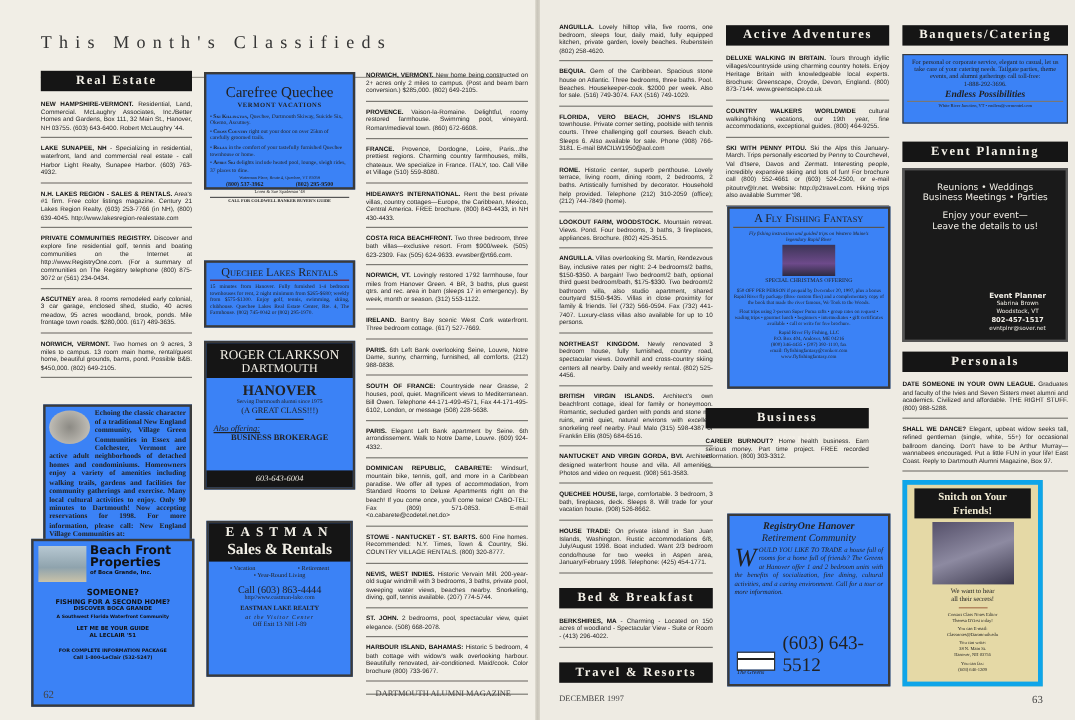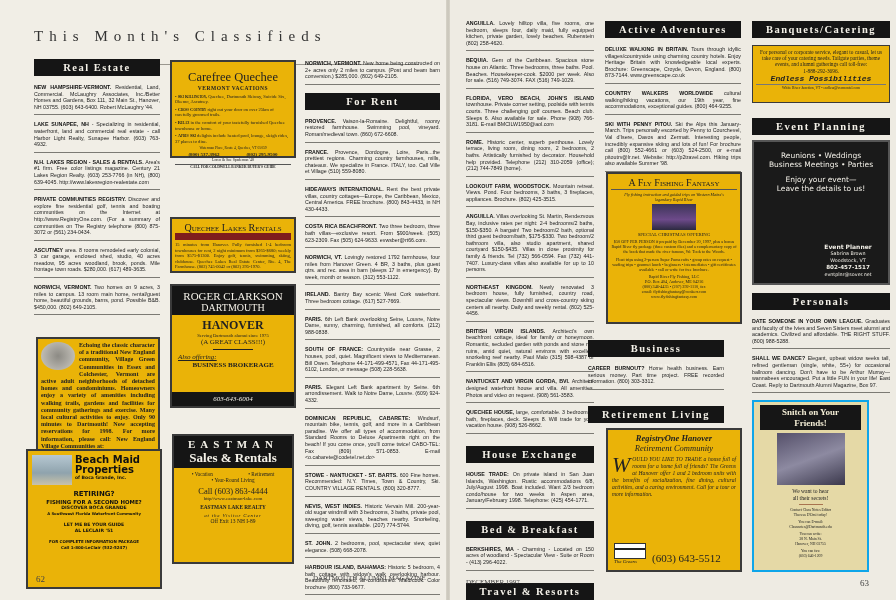--- a/index.html
+++ b/index.html
@@ -7,21 +7,21 @@
 body{position:relative;font-family:"Liberation Sans",sans-serif;color:#222}
 .page{position:absolute;top:0;height:600px;background:#f1eee6}
 #left{left:0;width:448px}
 #right{left:448px;width:448px;background:#eeebe3}
 .spine{position:absolute;left:446px;top:0;width:4px;height:600px;background:linear-gradient(90deg,#d8d4c9,#c9c5ba,#d8d4c9)}
 .title{position:absolute;left:34px;top:28px;width:385px;font-family:"Liberation Serif",serif;font-size:15px;letter-spacing:6px;color:#333;border-bottom:1px solid #9a978f;padding-bottom:19px}
 .col{position:absolute;font-size:5.3px;line-height:6.6px}
 .hdr{background:#151515;color:#f4f1e8;font-family:"Liberation Serif",serif;font-weight:bold;text-align:center;font-size:10.5px;letter-spacing:1.5px;height:17px;line-height:17px;margin:4px 0 5px}
 .ad-item{padding:3px 0 4px;border-bottom:1px solid #7c7a74;margin-bottom:3px;text-align:justify}
 .ad-item b{font-weight:bold;color:#111}
-.box{position:absolute;border:2px solid #3a3a3a;background:#eab308;font-family:"Liberation Serif",serif;color:#222}
+.box{position:absolute;border:2px solid #3a3a3a;background:#3b82f6;font-family:"Liberation Serif",serif;color:#222}
 .c{text-align:center}
 .folio{position:absolute;font-family:"Liberation Serif",serif;font-size:9px;color:#444}
 .dark{background:#151515;color:#f4f1e8}
 ul.b{list-style:none}
 ul.b li{margin:0 0 2px 0}
 ul.b li::before{content:"• "}
 </style>
 </head>
 <body>
 
@@ -46,27 +46,27 @@
 <div class="box" style="left:36px;top:337px;width:124px;height:120px;padding:3px;font-size:6.1px;line-height:7.2px">
   <div style="float:left;width:34px;height:28px;margin:0 4px 2px 0;border-radius:50%;background:radial-gradient(circle,#8c8a84,#cfccc4);"></div>
   <div style="text-align:justify;font-weight:bold">Echoing the classic character of a traditional New England community, Village Green Communities in Essex and Colchester, Vermont are active adult neighborhoods of detached homes and condominiums. Homeowners enjoy a variety of amenities including walking trails, gardens and facilities for community gatherings and exercise. Many local cultural activities to enjoy. Only 90 minutes to Dartmouth! Now accepting reservations for 1998. For more information, please call: New England Village Communities at:</div>
   <div style="text-align:right;font-weight:bold">(802) 655-5706.</div>
 </div>
 
 <div class="box" style="left:26px;top:449px;width:136px;height:140px;padding:4px;font-family:'DejaVu Sans',sans-serif;color:#111">
   <div style="display:flex;gap:3px">
     <div style="width:40px;height:30px;background:linear-gradient(180deg,#b7c8d2,#8fa3ad 60%,#c9c2a8)"></div>
     <div>
-      <div style="font-weight:bold;font-size:10px;line-height:10px">Beach Maid</div>
+      <div style="font-weight:bold;font-size:10px;line-height:10px">Beach Front</div>
       <div style="font-weight:bold;font-size:10px;line-height:10px">Properties</div>
       <div style="font-weight:bold;font-size:4.5px">of Boca Grande, Inc.</div>
     </div>
   </div>
   <div class="c" style="margin-top:5px;font-size:4.6px;line-height:6px;font-weight:bold">
-    <div style="font-size:7px;line-height:9px">RETIRING?</div>
+    <div style="font-size:7px;line-height:9px">SOMEONE?</div>
     <div style="font-size:5.4px">FISHING FOR A SECOND HOME?</div>
     <div>DISCOVER BOCA GRANDE</div>
     <div style="font-size:3.8px">A Southwest Florida Waterfront Community</div>
     <div style="margin-top:5px">LET ME BE YOUR GUIDE</div>
     <div>AL LECLAIR '51</div>
     <div style="margin-top:5px;font-size:4px">FOR COMPLETE INFORMATION PACKAGE</div>
     <div style="font-size:4px">Call 1-800-LeClair (532-5247)</div>
   </div>
 </div>
 
@@ -82,21 +82,21 @@
   <div class="c" style="font-size:3.6px">Waterman Place, Route 4, Quechee, VT 05059</div>
   <div style="display:flex;justify-content:space-around;font-weight:bold;font-size:5px">
       <span>(800) 537-3962</span>
       <span>(802) 295-9500</span>
     </div>
   <div class="c" style="font-size:3.8px">Loren &amp; Sue Spademan '48</div>
   <div class="c" style="font-size:3.6px;font-weight:bold;border-top:1px solid #555;margin-top:1px">CALL FOR COLDWELL BANKER BUYER'S GUIDE</div>
 </div>
 
 <div class="box" style="left:170px;top:217px;width:126px;height:56px;padding:3px">
-  <div class="c" style="font-size:10px;font-variant:small-caps;border-bottom:7px solid #7f1d1d">Quechee Lakes Rentals</div>
+  <div class="c" style="font-size:10px;font-variant:small-caps;border-bottom:1px solid #7f1d1d">Quechee Lakes Rentals</div>
   <div style="font-size:4.5px;line-height:5.6px;margin-top:2px;text-align:justify">15 minutes from Hanover. Fully furnished 1-4 bedroom townhouses for rent, 2 night minimum from $265-$680; weekly from $575-$1300. Enjoy golf, tennis, swimming, skiing, clubhouse. Quechee Lakes Real Estate Center, Rte. 4, The Farmhouse. (802) 745-0042 or (802) 295-1970.</div>
 </div>
 
 <div class="box" style="left:170px;top:284px;width:126px;height:124px">
   <div class="dark c" style="padding:4px 0 2px">
     <div style="font-size:11px">ROGER CLARKSON</div>
     <div style="font-size:10px">DARTMOUTH</div>
   </div>
   <div class="c" style="font-weight:bold;font-size:12px;margin-top:3px">HANOVER</div>
   <div class="c" style="font-size:4.7px">Serving Dartmouth alumni since 1975</div>
@@ -121,21 +121,20 @@
   <div class="c" style="font-size:5px">http//www.eastman-lake.com</div>
   <div class="c" style="font-size:5.3px;font-weight:bold;margin-top:3px">EASTMAN LAKE REALTY</div>
   <div class="c" style="font-size:5px;font-style:italic;letter-spacing:0.8px;margin-top:3px">at the Visitor Center</div>
   <div class="c" style="font-size:5.5px">Off Exit 13 NH I-89</div>
 </div>
 
 <div class="col" style="left:305px;top:57px;width:135px">
   <div id="re-last">
       <div class="ad-item"><b>NORWICH, VERMONT.</b><span> New home being constructed on 2+ acres only 2 miles to campus. (Post and beam barn conversion.) $285,000. (802) 649-2105.</span></div>
     </div>
-  <div class="hdr" style="margin-top:8px">For Rent</div>
   <div id="fr-list1">
       <div class="ad-item"><b>PROVENCE.</b><span> Vaison-la-Romaine. Delightful, roomy restored farmhouse. Swimming pool, vineyard. Roman/medieval town. (860) 672-6608.</span></div>
       <div class="ad-item"><b>FRANCE.</b><span> Provence, Dordogne, Loire, Paris...the prettiest regions. Charming country farmhouses, mills, chateaux. We specialize in France. ITALY, too. Call Ville et Village (510) 559-8080.</span></div>
       <div class="ad-item"><b>HIDEAWAYS INTERNATIONAL.</b><span> Rent the best private villas, country cottages—Europe, the Caribbean, Mexico, Central America. FREE brochure. (800) 843-4433, in NH 430-4433.</span></div>
       <div class="ad-item"><b>COSTA RICA BEACHFRONT.</b><span> Two three bedroom, three bath villas—exclusive resort. From $900/week. (505) 623-2309. Fax (505) 624-9633. evwsber@rt66.com.</span></div>
       <div class="ad-item"><b>NORWICH, VT.</b><span> Lovingly restored 1792 farmhouse, four miles from Hanover Green. 4 BR, 3 baths, plus guest qtrs. and rec. area in barn (sleeps 17 in emergency). By week, month or season. (312) 553-1122.</span></div>
       <div class="ad-item"><b>IRELAND.</b><span> Bantry Bay scenic West Cork waterfront. Three bedroom cottage. (617) 527-7669.</span></div>
       <div class="ad-item"><b>PARIS.</b><span> 6th Left Bank overlooking Seine, Louvre, Notre Dame, sunny, charming, furnished, all comforts. (212) 988-0838.</span></div>
       <div class="ad-item"><b>SOUTH OF FRANCE:</b><span> Countryside near Grasse, 2 houses, pool, quiet. Magnificent views to Mediterranean. Bill Owen. Telephone 44-171-499-4571, Fax 44-171-495-6102, London, or message (508) 228-5638.</span></div>
       <div class="ad-item"><b>PARIS.</b><span> Elegant Left Bank apartment by Seine. 6th arrondissement. Walk to Notre Dame, Louvre. (609) 924-4332.</span></div>
@@ -157,21 +156,20 @@
       <div class="ad-item"><b>BEQUIA.</b><span> Gem of the Caribbean. Spacious stone house on Atlantic. Three bedrooms, three baths. Pool. Beaches. Housekeeper-cook. $2000 per week. Also for sale. (516) 749-3074. FAX (516) 749-1029.</span></div>
       <div class="ad-item"><b>FLORIDA, VERO BEACH, JOHN'S ISLAND</b><span> townhouse. Private corner setting, poolside with tennis courts. Three challenging golf courses. Beach club. Sleeps 6. Also available for sale. Phone (908) 766-3181. E-mail BMCILW1950@aol.com</span></div>
       <div class="ad-item"><b>ROME.</b><span> Historic center, superb penthouse. Lovely terrace, living room, dining room, 2 bedrooms, 2 baths. Artistically furnished by decorator. Household help provided. Telephone (212) 310-2059 (office); (212) 744-7849 (home).</span></div>
       <div class="ad-item"><b>LOOKOUT FARM, WOODSTOCK.</b><span> Mountain retreat. Views. Pond. Four bedrooms, 3 baths, 3 fireplaces, appliances. Brochure. (802) 425-3515.</span></div>
       <div class="ad-item"><b>ANGUILLA.</b><span> Villas overlooking St. Martin, Rendezvous Bay, inclusive rates per night: 2-4 bedrooms/2 baths, $150-$350. A bargain! Two bedroom/2 bath, optional third guest bedroom/bath, $175-$330. Two bedroom/2 bathroom villa, also studio apartment, shared courtyard $150-$435. Villas in close proximity for family &amp; friends. Tel (732) 566-0594. Fax (732) 441-7407. Luxury-class villas also available for up to 10 persons.</span></div>
       <div class="ad-item"><b>NORTHEAST KINGDOM.</b><span> Newly renovated 3 bedroom house, fully furnished, country road, spectacular views. Downhill and cross-country skiing centers all nearby. Daily and weekly rental. (802) 525-4456.</span></div>
       <div class="ad-item"><b>BRITISH VIRGIN ISLANDS.</b><span> Architect's own beachfront cottage, ideal for family or honeymoon. Romantic, secluded garden with ponds and stone mill ruins, amid quiet, natural environs with excellent snorkeling reef nearby. Paul Malo (315) 598-4387 or Franklin Ellis (805) 684-6516.</span></div>
       <div class="ad-item"><b>NANTUCKET AND VIRGIN GORDA, BVI.</b><span> Architect-designed waterfront house and villa. All amenities. Photos and video on request. (908) 561-3583.</span></div>
       <div class="ad-item"><b>QUECHEE HOUSE,</b><span> large, comfortable. 3 bedroom, 3 bath, fireplaces, deck. Sleeps 8. Will trade for your vacation house. (908) 526-8662.</span></div>
     </div>
-  <div class="hdr" style="margin-top:12px">House Exchange</div>
   <div id="he-list">
       <div class="ad-item"><b>HOUSE TRADE:</b><span> On private island in San Juan Islands, Washington. Rustic accommodations 6/8, July/August 1998. Boat included. Want 2/3 bedroom condo/house for two weeks in Aspen area, January/February 1998. Telephone: (425) 454-1771.</span></div>
     </div>
   <div class="hdr" style="margin-top:12px">Bed &amp; Breakfast</div>
   <div id="bb-list">
       <div class="ad-item"><b>BERKSHIRES, MA</b><span> - Charming - Located on 150 acres of woodland - Spectacular View - Suite or Room - (413) 296-4022.</span></div>
     </div>
   <div class="hdr" style="margin-top:12px">Travel &amp; Resorts</div>
 
 </div>
@@ -198,45 +196,44 @@
   <div>(800) 346-4435 • (207) 392-1110, fax</div>
   <div>email: flyfishingfantasy@conkerr.com</div>
   <div>www.flyfishingfantasy.com</div>
 </div>
 
 <div class="col" style="left:588px;top:336px;width:136px">
   <div class="hdr">Business Opportunities</div>
   <div id="bo-list">
       <div class="ad-item"><b>CAREER BURNOUT?</b><span> Home health business. Earn serious money. Part time project. FREE recorded information. (800) 303-3312.</span></div>
     </div>
-  <div class="hdr" style="margin-top:16px">Retirement Living</div>
 </div>
 
 <div class="box" style="left:606px;top:428px;width:136px;height:144px;padding:4px">
   <div class="c" style="font-style:italic;font-weight:bold;font-size:8.5px;line-height:9.5px">RegistryOne Hanover</div>
   <div class="c" style="font-style:italic;font-weight:normal;font-size:8.5px;line-height:9.5px">Retirement Community</div>
   <div style="font-style:italic;font-size:5.6px;line-height:7px;margin-top:3px;text-align:justify">
     <span style="float:left;font-size:22px;line-height:18px;margin-right:2px">W</span><span>OULD YOU LIKE TO TRADE a house full of rooms for a home full of friends? The Greens at Hanover offer 1 and 2 bedroom units with the benefits of socialization, fine dining, cultural activities, and a caring environment. Call for a tour or more information.</span>
   </div>
   <div style="position:absolute;left:6px;bottom:6px;display:flex;align-items:flex-end;gap:6px">
     <div>
       <div style="width:32px;height:16px;background:linear-gradient(180deg,#fff 30%,#222 30%,#222 45%,#fff 45%);border:1px solid #333"></div>
       <div style="font-size:5px;font-style:italic">The Greens</div>
     </div>
-    <div style="font-size:11px">(603) 643-5512</div>
+    <div style="font-size:16px">(603) 643-5512</div>
   </div>
 </div>
 
 <div class="col" style="left:752px;top:17px;width:138px">
   <div class="hdr">Banquets/Catering</div>
 </div>
 <div class="box" style="left:752px;top:45px;width:138px;height:58px;padding:3px;border-width:1px;text-align:center;font-size:5.3px;line-height:6.2px">
   <div>For personal or corporate service, elegant to casual, let us take care of your catering needs. Tailgate parties, theme events, and alumni gatherings call toll-free:</div>
   <div>1-888-292-3696.</div>
-  <div style="font-style:italic;font-weight:bold;font-size:8px;line-height:10px;font-family:Liberation Mono, monospace">Endless Possibilities</div>
+  <div style="font-style:italic;font-weight:bold;font-size:8px;line-height:10px;font-family:Liberation Serif, serif">Endless Possibilities</div>
   <div style="font-size:3.7px;border-top:1px solid #777">White River Junction, VT • endless@vermontel.com</div>
 </div>
 
 <div class="col" style="left:752px;top:114px;width:138px">
   <div class="hdr">Event Planning</div>
 </div>
 <div style="position:absolute;left:752px;top:140px;width:138px;height:145px;background:#1a1a1a;color:#f1eee6;border:2px solid #555;text-align:center;font-family:'DejaVu Sans',sans-serif">
   <div style="font-size:7.5px;margin-top:9px">Reunions • Weddings</div>
   <div style="font-size:7.5px">Business Meetings • Parties</div>
   <div style="font-size:7.5px;margin-top:6px">Enjoy your event—</div>
@@ -251,21 +248,21 @@
 </div>
 
 <div class="col" style="left:752px;top:289px;width:138px">
   <div class="hdr">Personals</div>
   <div id="pe-list">
       <div class="ad-item"><b>DATE SOMEONE IN YOUR OWN LEAGUE.</b><span> Graduates and faculty of the Ivies and Seven Sisters meet alumni and academics. Civilized and affordable. THE RIGHT STUFF. (800) 988-5288.</span></div>
       <div class="ad-item"><b>SHALL WE DANCE?</b><span> Elegant, upbeat widow seeks tall, refined gentleman (single, white, 55+) for occasional ballroom dancing. Don't have to be Arthur Murray—wannabees encouraged. Put a little FUN in your life! East Coast. Reply to Dartmouth Alumni Magazine, Box 97.</span></div>
     </div>
 </div>
 
-<div style="position:absolute;left:752px;top:400px;width:117px;height:172px;background:#e5d9a6;border:2px solid #0ea5e9;text-align:center;font-family:'Liberation Serif',serif;color:#222">
+<div style="position:absolute;left:752px;top:400px;width:117px;height:172px;background:#e5d9a6;border:4px solid #0ea5e9;text-align:center;font-family:'Liberation Serif',serif;color:#222">
   <div style="background:#161616;color:#f2ecd4;margin:3px 6px 0;padding:2px 0;font-size:9px;line-height:10.5px;font-weight:bold">
     <div>Snitch on Your</div>
     <div>Friends!</div>
   </div>
   <div style="width:68px;height:52px;margin:3px auto;background:linear-gradient(160deg,#55506a,#8d8aa1 50%,#3b384c)"></div>
   <div style="font-size:5.6px;line-height:6.5px">We want to hear</div>
   <div style="font-size:5.6px;line-height:6.5px">all their secrets!</div>
   <div style="width:24px;margin:3px auto;border-top:1px solid #a8734f"></div>
   <div style="font-size:3.8px;line-height:4.6px">
     <div>Contact Class Notes Editor</div>

